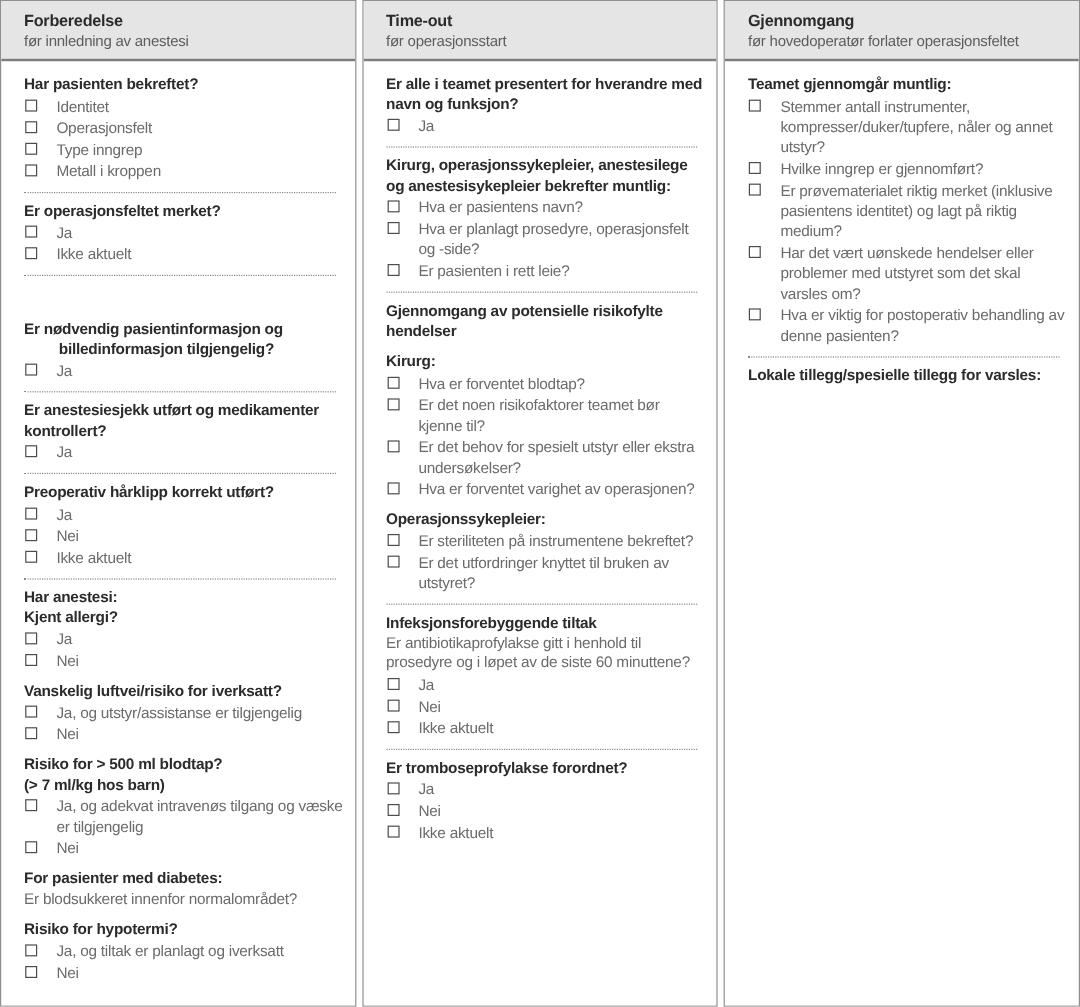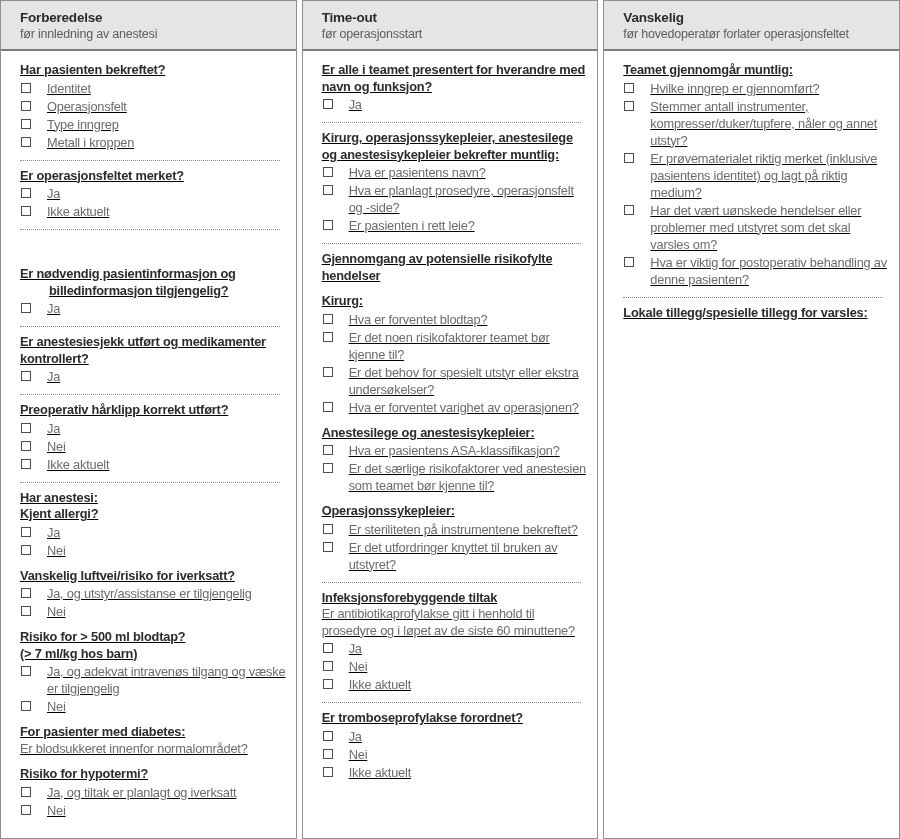--- a/index.html
+++ b/index.html
@@ -41,21 +41,21 @@
     flex: 1;
   }
   .q {
     font-size: 12.8px; font-weight: bold; color: #2b2b2b;
     line-height: 16.5px;
   }
   .q.hang { padding-left: 29px; text-indent: -29px; margin-top: 36px; }
   .note {
     font-size: 12.8px; color: #6b6b6b; line-height: 16.5px;
   }
-  .section { margin-bottom: 9px; text-decoration: underline; }
+  .section { margin-bottom: 9px; }
   .divider {
     border-top: 1.5px dotted #8a8a8a;
     margin: 7px 6px 7px 0;
     height: 0;
   }
   .row {
     display: flex; align-items: flex-start;
     line-height: 17px; margin-top: 1px;
   }
   .cb {
@@ -243,31 +243,20 @@
           <div class="row">
             <span class="cb"></span>
             <span class="cb-label">Er det behov for spesielt utstyr eller ekstra undersøkelser?</span>
           </div>
           <div class="row">
             <span class="cb"></span>
             <span class="cb-label">Hva er forventet varighet av operasjonen?</span>
           </div>
         </div>
         <div class="section">
-          <div class="q">Anestesilege og anestesisykepleier:</div>
-          <div class="row">
-            <span class="cb"></span>
-            <span class="cb-label">Hva er pasientens ASA-klassifikasjon?</span>
-          </div>
-          <div class="row">
-            <span class="cb"></span>
-            <span class="cb-label">Er det særlige risikofaktorer ved anestesien som teamet bør kjenne til?</span>
-          </div>
-        </div>
-        <div class="section">
           <div class="q">Operasjonssykepleier:</div>
           <div class="row">
             <span class="cb"></span>
             <span class="cb-label">Er steriliteten på instrumentene bekreftet?</span>
           </div>
           <div class="row">
             <span class="cb"></span>
             <span class="cb-label">Er det utfordringer knyttet til bruken av utstyret?</span>
           </div>
         </div>
@@ -302,33 +291,33 @@
           <div class="row">
             <span class="cb"></span>
             <span class="cb-label">Ikke aktuelt</span>
           </div>
         </div>
       </div>
   </div>
 
   <div class="col">
     <div class="col-header">
-      <div class="col-title">Vanskelig</div>
+      <div class="col-title">Gjennomgang</div>
       <div class="col-subtitle">før hovedoperatør forlater operasjonsfeltet</div>
     </div>
     <div class="col-body">
         <div class="section">
           <div class="q">Teamet gjennomgår muntlig:</div>
           <div class="row">
             <span class="cb"></span>
+            <span class="cb-label">Stemmer antall instrumenter, kompresser/duker/tupfere, nåler og annet utstyr?</span>
+          </div>
+          <div class="row">
+            <span class="cb"></span>
             <span class="cb-label">Hvilke inngrep er gjennomført?</span>
-          </div>
-          <div class="row">
-            <span class="cb"></span>
-            <span class="cb-label">Stemmer antall instrumenter, kompresser/duker/tupfere, nåler og annet utstyr?</span>
           </div>
           <div class="row">
             <span class="cb"></span>
             <span class="cb-label">Er prøvematerialet riktig merket (inklusive pasientens identitet) og lagt på riktig medium?</span>
           </div>
           <div class="row">
             <span class="cb"></span>
             <span class="cb-label">Har det vært uønskede hendelser eller problemer med utstyret som det skal varsles om?</span>
           </div>
           <div class="row">

